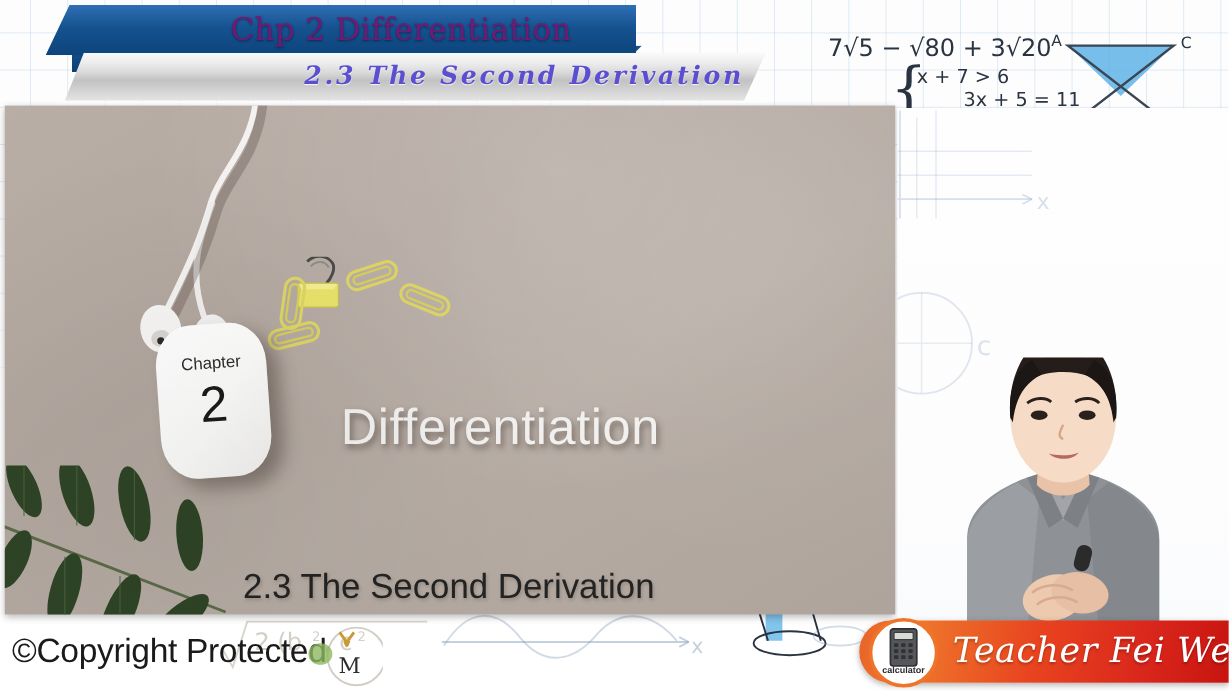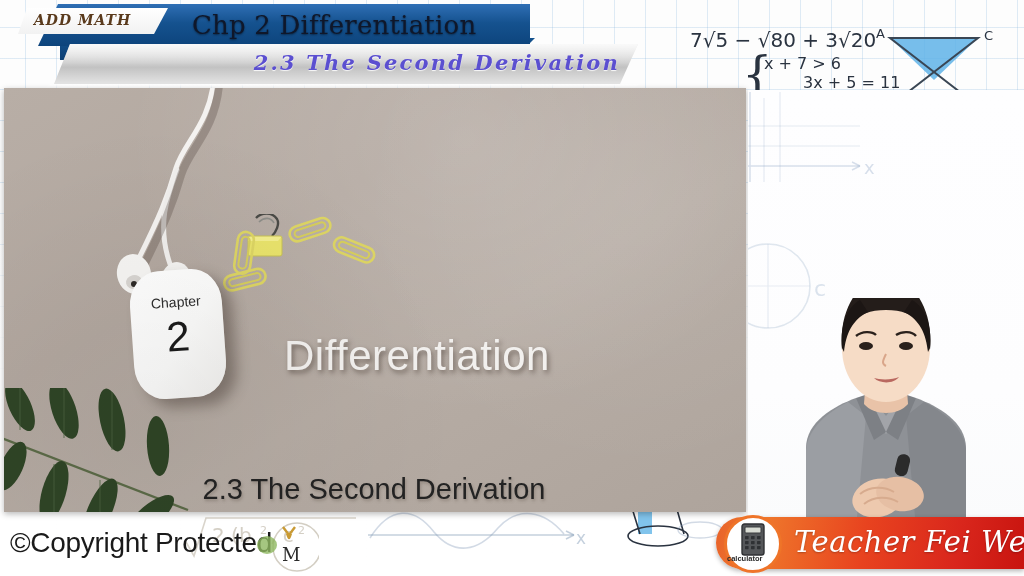--- a/index.html
+++ b/index.html
@@ -37,21 +37,21 @@
     clip-path:polygon(20px 0, 100% 0, 100% 100%, 0 100%);
     box-shadow:0 1px 2px rgba(0,0,0,.25);
   }
   .hdr-blue2{
     position:absolute;left:60px;top:38px;width:475px;height:22px;
     background:linear-gradient(to bottom,#14528e 0%,#0c3f74 100%);
     clip-path:polygon(0 0, 100% 0, calc(100% - 22px) 100%, 0 100%);
   }
   .hdr-title{
     position:absolute;left:192px;top:7px;width:330px;height:38px;
-    color:#0f172a;font-size:26px;line-height:36px;
+    color:#701a75;font-size:26px;line-height:36px;
     font-family:"DejaVu Serif",serif;
     letter-spacing:.2px;white-space:nowrap;
     text-shadow:0 1px 2px rgba(0,0,0,.45);
   }
   .hdr-badge{
     position:absolute;left:18px;top:8px;width:150px;height:26px;
     background:linear-gradient(to bottom,#ffffff,#f2f2f2);
     clip-path:polygon(9px 0, 100% 0, calc(100% - 14px) 100%, 0 100%);
     box-shadow:0 1px 1px rgba(0,0,0,.2);
   }
@@ -181,21 +181,21 @@
     position:absolute;left:78px;top:8px;
     font-family:"DejaVu Serif",serif;font-style:italic;
     font-size:29px;color:#ffffff;letter-spacing:.5px;white-space:nowrap;
     text-shadow:0 1px 2px rgba(0,0,0,.28);
   }
   .calc-badge{
     position:absolute;left:8px;top:-2px;width:58px;height:58px;border-radius:50%;
     background:#ffffff;border:3px solid #ef7429;box-sizing:border-box;
   }
   .calc-word{
-    position:absolute;left:0;right:0;bottom:7px;text-align:left;
+    position:absolute;left:0;right:0;bottom:7px;text-align:center;
     font-size:7.5px;font-weight:bold;color:#2b2b2b;font-family:"Liberation Sans",sans-serif;
   }
 </style>
 </head>
 <body>
 
 <div id="stage">
 
   <div class="bg-grid fade-r"></div>
   <div class="bg-wash"></div>
@@ -289,23 +289,20 @@
 
   <div class="header">
     <div class="hdr-blue2"></div>
     <div class="hdr-blue"></div>
     <div class="hdr-title">Chp 2 Differentiation</div>
     <div class="hdr-grey">
       <div class="hdr-grey-shine"></div>
     </div>
     <div class="hdr-white-edge"></div>
     <div class="hdr-sub">2.3 The Second Derivation</div>
-    <div class="hdr-badge">
-      <span>ADD MATH</span>
-    </div>
   </div>
 
   <div class="slide">
 
     <svg class="earbud-wire" viewBox="0 0 200 230">
       <path d="M150,-6 C146,40 120,58 112,84 C104,112 96,132 74,176" fill="none" stroke="#f4f2f0" stroke-width="5" stroke-linecap="round"></path>
       <path d="M113,86 C104,110 92,140 106,180" fill="none" stroke="#f0eeec" stroke-width="5" stroke-linecap="round"></path>
       <path d="M150,-6 C146,40 120,58 112,84 C104,112 96,132 74,176" fill="none" stroke="rgba(80,66,58,.30)" stroke-width="8" stroke-linecap="round" transform="translate(5,7)"></path>
       <ellipse cx="70" cy="190" rx="17" ry="20" fill="#f6f5f3" transform="rotate(-12 70 190)"></ellipse>
       <ellipse cx="70" cy="198" rx="8" ry="7" fill="#d8d5d1" transform="rotate(-12 70 198)"></ellipse>

